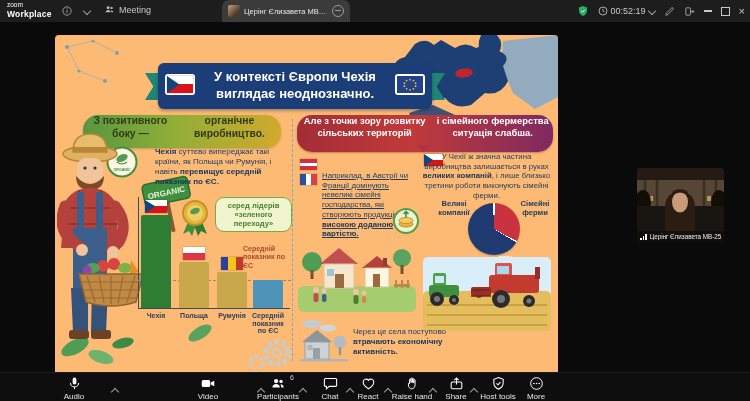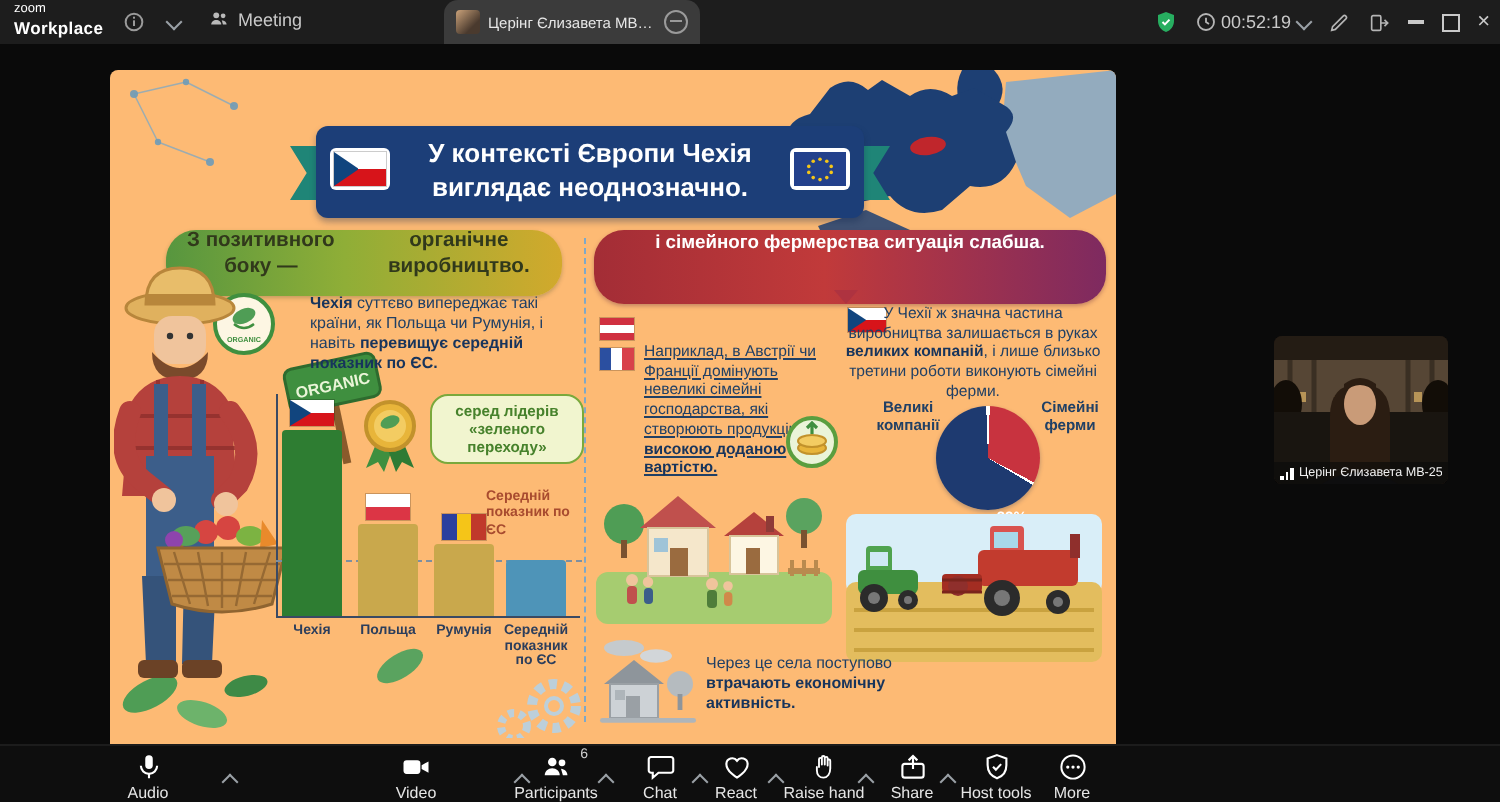--- a/index.html
+++ b/index.html
@@ -213,20 +213,21 @@
               </g>
             </svg>
         </span>
       </div>
 
       <div class="banner left">
         <div>З позитивного боку —</div>
         <div>органічне виробництво.</div>
       </div>
       <div class="banner right">
+        <div>Але з точки зору розвитку сільських територій</div>
         <div>і сімейного фермерства ситуація слабша.</div>
       </div>
       <div class="divider"></div>
 
       <svg style="position:absolute;left:2px;top:93px;" width="140" height="218" viewBox="0 0 140 218">
         <g transform="rotate(-12 112 72)">
           <rect x="108" y="70" width="4" height="34" fill="#8a5a2b"></rect>
           <rect x="88" y="52" width="46" height="22" rx="4" fill="#3f8f3f" stroke="#2e6b2e" stroke-width="1.5"></rect>
           <text x="111" y="67" text-anchor="middle" font-size="8" font-weight="bold" fill="#eaf5d8" font-family="Liberation Sans, sans-serif">ORGANIC</text>
         </g>

